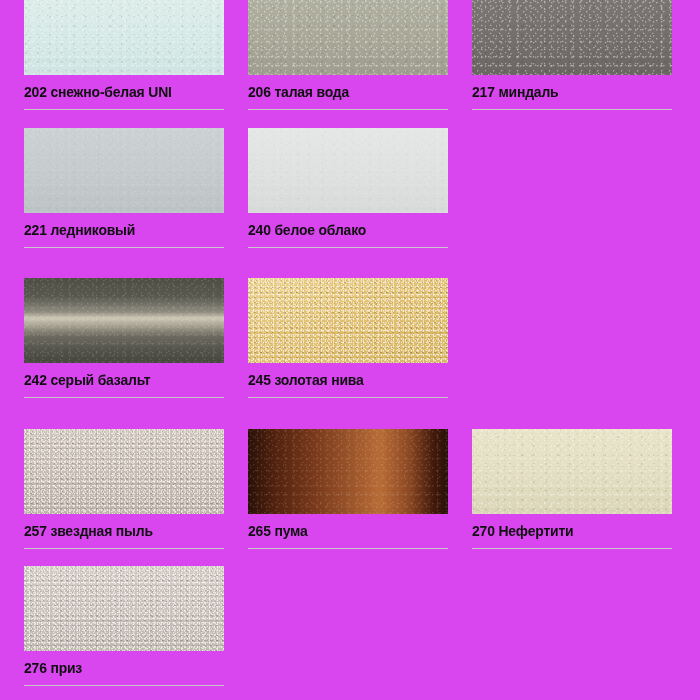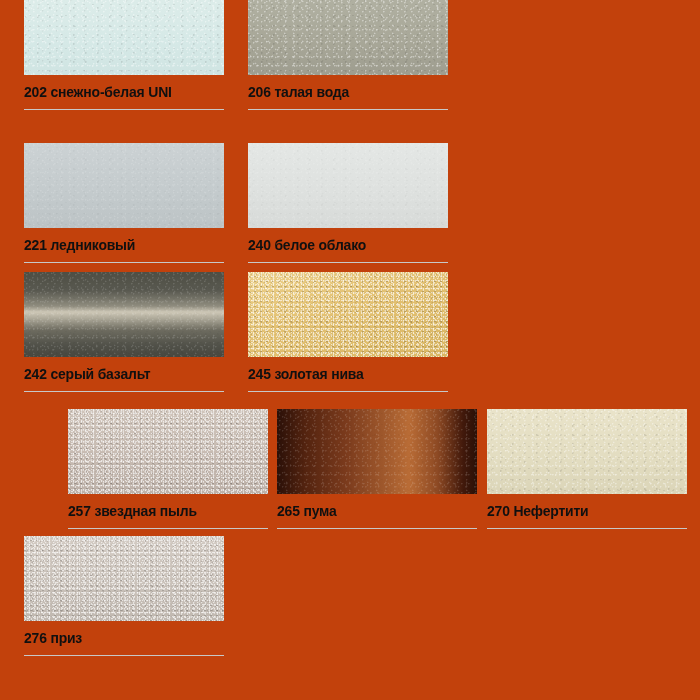--- a/index.html
+++ b/index.html
@@ -5,21 +5,21 @@
   * { box-sizing: border-box; margin: 0; padding: 0; }
   html, body {
     width: 700px; height: 700px;
     background: #ffffff;
     font-family: "Liberation Sans", "DejaVu Sans", sans-serif;
     overflow: hidden;
   }
   #catalog {
     position: relative;
     width: 700px; height: 700px;
-    background: #c2410c;
+    background: #d946ef;
   }
   .row {
     display: flex;
     width: 700px;
   }
   .cell {
     width: 224px;
     padding-left: 24px;
     position: relative;
   }
@@ -96,65 +96,74 @@
     </div>
     <div class="cell">
       <div class="cellinner">
         <div class="swatch" style="height: 75px; background-image: linear-gradient(rgb(176, 176, 161) 0%, rgb(167, 166, 151) 60%, rgb(158, 157, 143) 100%);">
             <div class="grain"></div>
           </div>
         <div class="label">206 талая вода</div>
         <div class="divider"></div>
       </div>
     </div>
-  </div>
-
-  <div class="row" style="margin-top:33px;">
+    <div class="cell">
+      <div class="cellinner">
+        <div class="swatch" style="height: 75px; background-image: linear-gradient(rgb(123, 117, 115) 0%, rgb(115, 109, 107) 60%, rgb(107, 101, 99) 100%);">
+            <div class="grain"></div>
+          </div>
+        <div class="label">217 миндаль</div>
+        <div class="divider"></div>
+      </div>
+    </div>
+  </div>
+
+  <div class="row" style="margin-top:18px;">
     <div class="cell">
       <div class="cellinner">
         <div class="swatch smooth" style="background-image: linear-gradient(rgb(204, 210, 212) 0%, rgb(196, 203, 205) 55%, rgb(188, 195, 197) 100%);">
             <div class="grain"></div>
           </div>
         <div class="label">221 ледниковый</div>
         <div class="divider"></div>
       </div>
     </div>
     <div class="cell">
       <div class="cellinner">
         <div class="swatch smooth" style="background-image: linear-gradient(rgb(228, 231, 229) 0%, rgb(222, 225, 223) 55%, rgb(215, 218, 216) 100%);">
             <div class="grain"></div>
           </div>
         <div class="label">240 белое облако</div>
         <div class="divider"></div>
       </div>
     </div>
   </div>
 
-  <div class="row" style="margin-top:9px;">
+  <div class="row" style="margin-top:30px;">
     <div class="cell">
       <div class="cellinner">
         <div class="swatch smooth" style="background-image: linear-gradient(rgb(78, 78, 68) 0%, rgb(89, 89, 80) 22%, rgb(143, 140, 126) 40%, rgb(205, 199, 182) 47%, rgb(181, 176, 160) 53%, rgb(110, 108, 96) 68%, rgb(81, 81, 73) 86%, rgb(71, 71, 63) 100%);">
             <div class="grain"></div>
           </div>
         <div class="label">242 серый базальт</div>
         <div class="divider"></div>
       </div>
     </div>
     <div class="cell">
       <div class="cellinner">
         <div class="swatch fine" style="background-image: linear-gradient(160deg, rgb(236, 208, 137) 0%, rgb(227, 193, 114) 45%, rgb(217, 182, 98) 100%);">
             <div class="grain"></div>
           </div>
         <div class="label">245 золотая нива</div>
         <div class="divider"></div>
       </div>
     </div>
   </div>
 
-  <div class="row" style="margin-top:17px;padding-left:44px;">
+  <div class="row" style="margin-top:31px;">
     <div class="cell">
       <div class="cellinner">
         <div class="swatch fine" style="background-image: linear-gradient(rgb(207, 196, 186) 0%, rgb(199, 187, 178) 55%, rgb(189, 177, 168) 100%);">
             <div class="grain"></div>
           </div>
         <div class="label">257 звездная пыль</div>
         <div class="divider"></div>
       </div>
     </div>
     <div class="cell">
@@ -170,21 +179,21 @@
       <div class="cellinner">
         <div class="swatch" style="background-image: linear-gradient(rgb(233, 227, 201) 0%, rgb(227, 221, 193) 55%, rgb(219, 213, 184) 100%);">
             <div class="grain"></div>
           </div>
         <div class="label">270 Нефертити</div>
         <div class="divider"></div>
       </div>
     </div>
   </div>
 
-  <div class="row" style="margin-top:7px;">
+  <div class="row" style="margin-top:17px;">
     <div class="cell">
       <div class="cellinner">
         <div class="swatch fine" style="background-image: linear-gradient(rgb(211, 203, 195) 0%, rgb(202, 194, 186) 55%, rgb(192, 184, 176) 100%);">
             <div class="grain"></div>
           </div>
         <div class="label">276 приз</div>
         <div class="divider"></div>
       </div>
     </div>
   </div>

